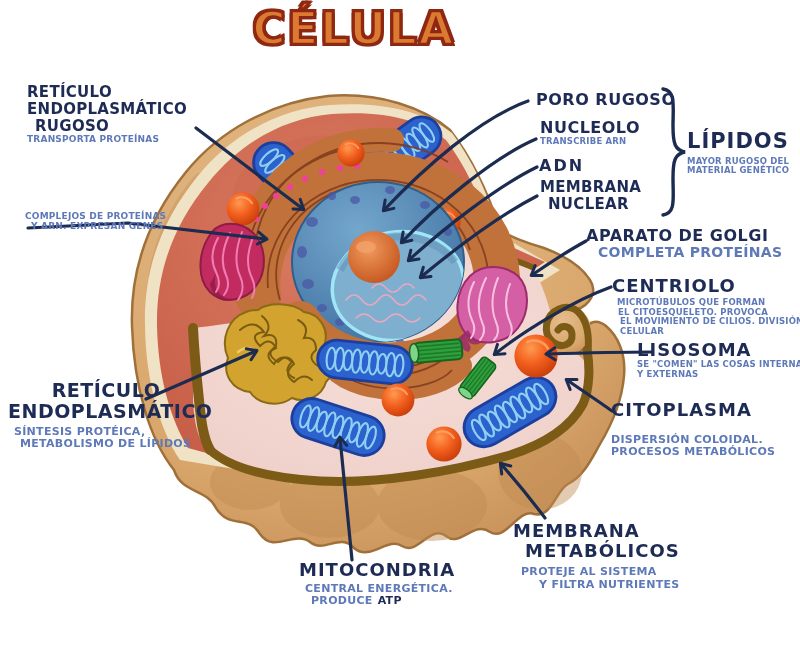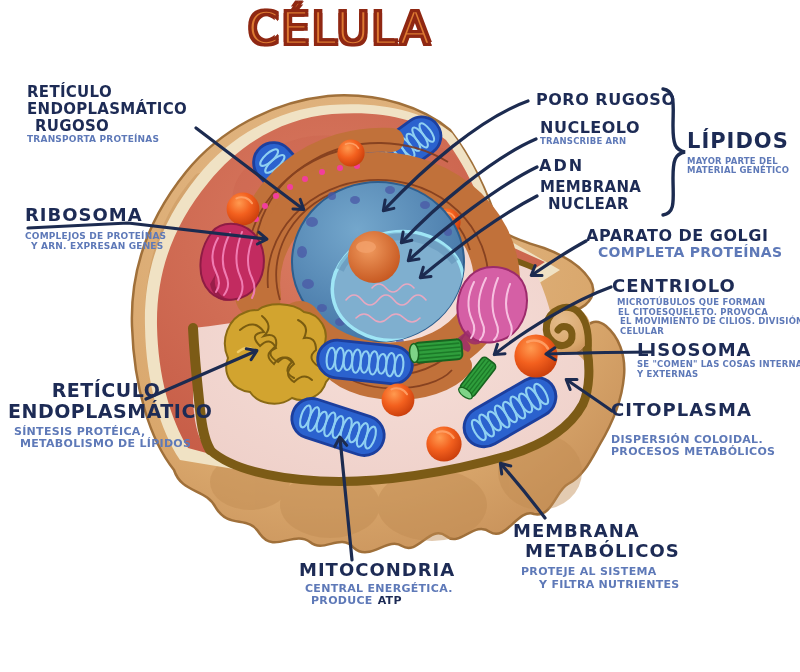--- a/index.html
+++ b/index.html
@@ -1,20 +1,20 @@
 <!DOCTYPE html>
 <html style="--title_fill: #dd7a32; --title_outline: #8f2813; --subtitle: #c33b21; --label_primary: #1d2b55; --label_secondary: #5e79b8; --arrow: #1c2b50; --membrane_tan: #d9a76c; --membrane_outline: #a0703a; --cream_band: #f0e2c4; --cut_face_salmon: #d16c54; --cytoplasm_pink: #f3d8d2; --cut_band_olive: #7c5b16; --nucleus_blue: #4e86b8; --nucleus_rim_cyan: #9fe6f6; --nucleolus_orange: #d9642e; --er_sienna: #c1713a; --golgi_magenta: #c22b60; --golgi_pink: #d55fa5; --smooth_er_gold: #d2a42f; --mitochondria_blue: #2b62ce; --lysosome_orange: #f3601e; --centriole_green: #2f9e3c; --ribosome_dot_pink: #f23e9c;"><head>
 <meta charset="utf-8">
 <style>
   html,body{margin:0;padding:0;background:#ffffff;}
   #stage{position:relative;width:800px;height:672px;background:#ffffff;overflow:hidden;
          font-family:"DejaVu Sans","Liberation Sans",sans-serif;}
   #cell-svg{position:absolute;left:0;top:0;}
-  .title-main{position:absolute;left:210px;top:2px;width:260px;text-align:center;
-    font-size:45px;font-weight:normal;letter-spacing:2px;color:var(--title_fill);
+  .title-main{position:absolute;left:224px;top:2px;width:260px;text-align:center;
+    font-size:45px;font-weight:bold;letter-spacing:2px;color:var(--title_fill);
     -webkit-text-stroke:2.5px var(--title_outline);
     text-shadow:2px 2px 0 var(--title_outline),-2px 2px 0 var(--title_outline),
                 2px -2px 0 var(--title_outline),-2px -2px 0 var(--title_outline);}
   .title-sub{position:absolute;left:210px;top:57px;width:260px;text-align:center;
     font-size:15px;font-weight:bold;letter-spacing:6px;color:var(--subtitle);}
   .lab{position:absolute;color:var(--label_primary);font-weight:bold;line-height:1.12;white-space:nowrap;}
   .sub{color:var(--label_secondary);font-weight:bold;}
   .s21{font-size:21px;letter-spacing:1px;}
   .s19{font-size:19px;letter-spacing:.5px;}
   .s18{font-size:18px;letter-spacing:1px;}
@@ -302,21 +302,20 @@
 <div class="title-main">CÉLULA</div>
 
 <div class="lab" style="left:27px;top:84px">
   <div class="s15">RETÍCULO</div>
   <div class="s15">ENDOPLASMÁTICO</div>
   <div class="s15 ind8">RUGOSO</div>
   <div class="sub s9">TRANSPORTA PROTEÍNAS</div>
 </div>
 
 <div class="lab" style="left:25px;top:205px">
-  <div class="s18">RIBOSOMA</div>
   <div class="sub s9" style="margin-top:6px">COMPLEJOS DE PROTEÍNAS</div>
   <div class="sub s9 ind6">Y ARN. EXPRESAN GENES</div>
 </div>
 
 <div class="lab" style="left:8px;top:380px;width:196px">
   <div class="s19 ctr">RETÍCULO</div>
   <div class="s19 ctr">ENDOPLASMÁTICO</div>
   <div class="sub s11 ind6" style="margin-top:3px">SÍNTESIS PROTÉICA,</div>
   <div class="sub s11 ind12">METABOLISMO DE LÍPIDOS</div>
 </div>
@@ -330,21 +329,21 @@
 
 <div class="lab s16" style="left:539px;top:157px;letter-spacing:2px">ADN</div>
 
 <div class="lab" style="left:540px;top:179px">
   <div class="s15">MEMBRANA</div>
   <div class="s15 ind8">NUCLEAR</div>
 </div>
 
 <div class="lab" style="left:687px;top:130px">
   <div class="s21">LÍPIDOS</div>
-  <div class="sub s85" style="margin-top:3px">MAYOR PARTE DEL</div>
+  <div class="sub s85" style="margin-top:3px">MAYOR RUGOSO DEL</div>
   <div class="sub s85">MATERIAL GENÉTICO</div>
 </div>
 
 <div class="lab" style="left:586px;top:227px">
   <div class="s16">APARATO DE GOLGI</div>
   <div class="sub s10 ind12">COMPLETA PROTEÍNAS</div>
 </div>
 
 <div class="lab" style="left:612px;top:276px">
   <div class="s18">CENTRIOLO</div>

